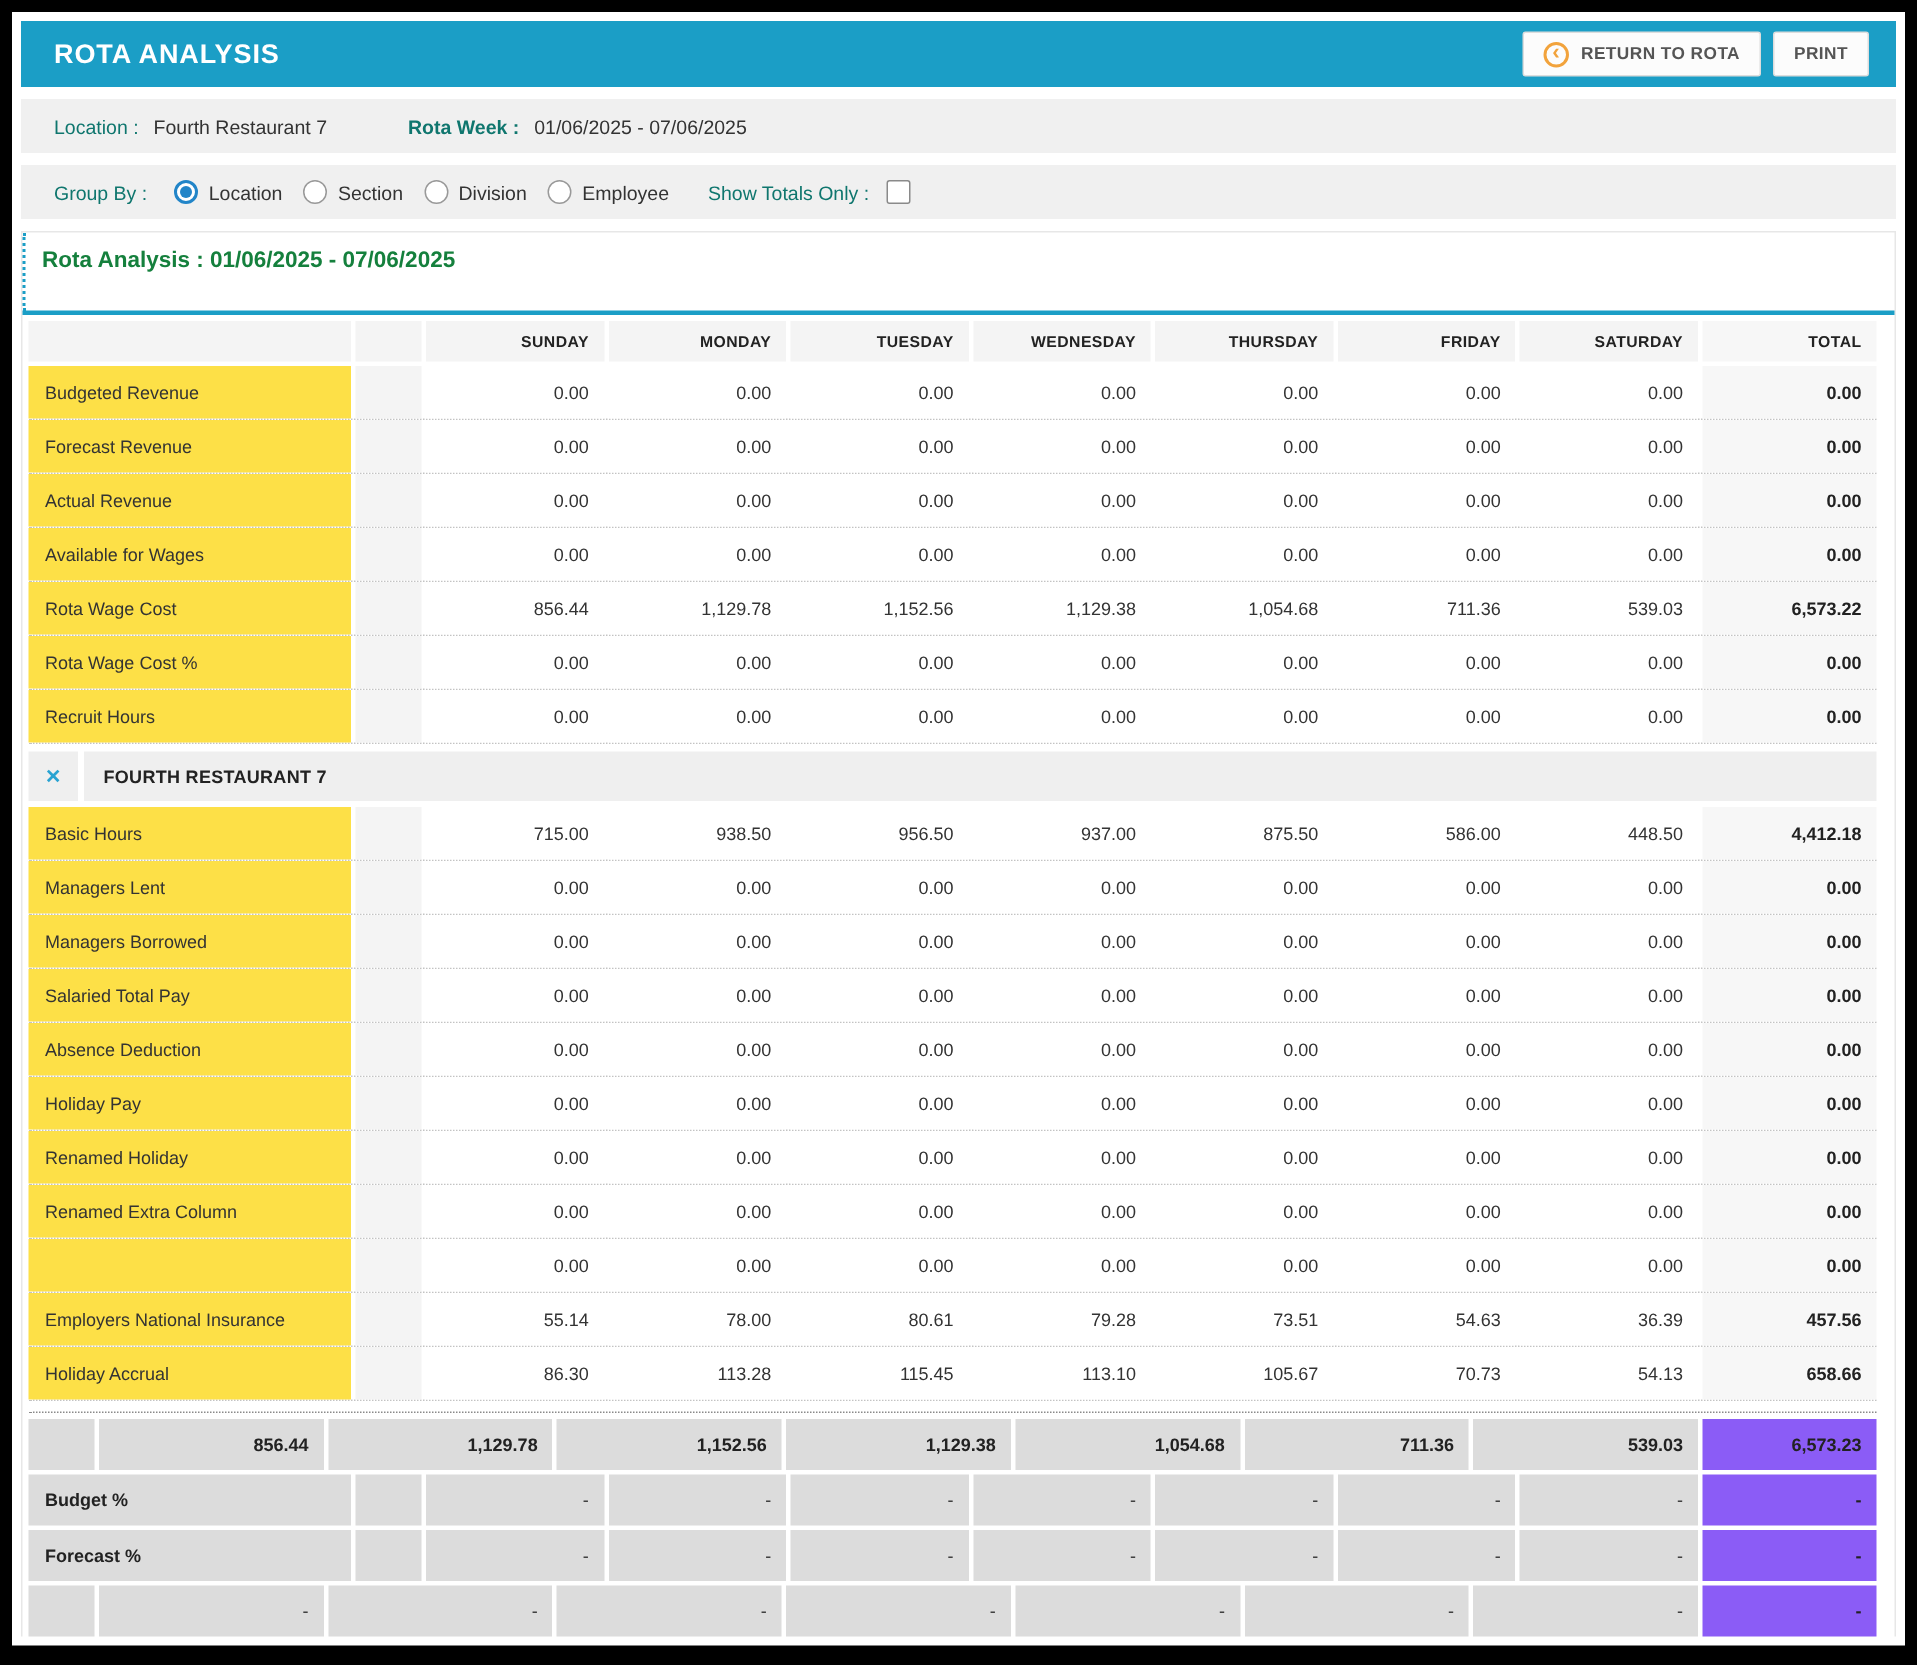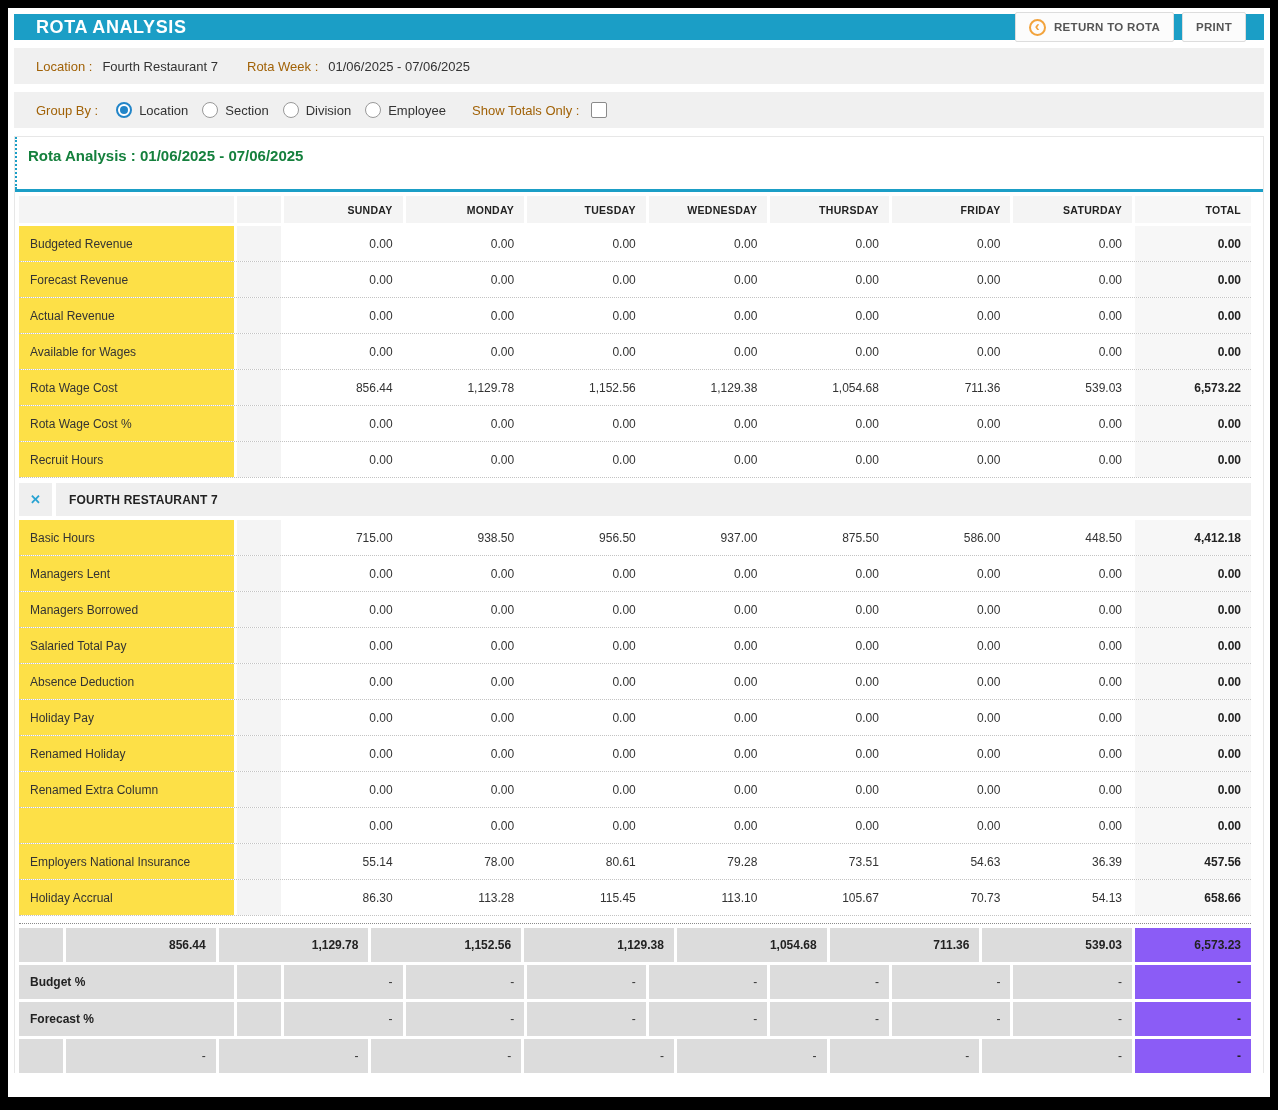--- a/index.html
+++ b/index.html
@@ -11,21 +11,21 @@
   }
   .page {
     position: absolute;
     left: 8px; top: 8px; right: 8px; bottom: 13px;
     background: #fff;
     overflow: hidden;
     padding: 6px 6px 0 6px;
   }
   
   .topbar {
-    height: 26px;
+    height: 44px;
     background: #1b9ec6;
     display: flex;
     align-items: center;
     justify-content: space-between;
     padding: 0 18px 0 22px;
   }
   .topbar .title {
     color: #fff;
     font-size: 18px;
     font-weight: bold;
@@ -65,23 +65,23 @@
   .bar {
     height: 36px;
     background: #f0f0f0;
     margin-top: 8px;
     display: flex;
     align-items: center;
     padding: 0 22px;
     font-size: 13px;
     color: #333;
   }
-  .blue { color: #a16207; }
+  .blue { color: #0f766e; }
   .bar .val { margin-left: 10px; }
-  .bar .rw { margin-left: 29px; }
+  .bar .rw { margin-left: 54px; font-weight: bold; }
   .radio-group { display: flex; align-items: center; margin-left: 18px; gap: 14px; justify-content: flex-end; }
   .radio-opt { display: flex; align-items: center; gap: 7px; cursor: pointer; }
   .radio {
     width: 16px; height: 16px;
     border: 1px solid #999;
     border-radius: 50%;
     background: #fff;
     display: inline-block;
     position: relative;
   }

